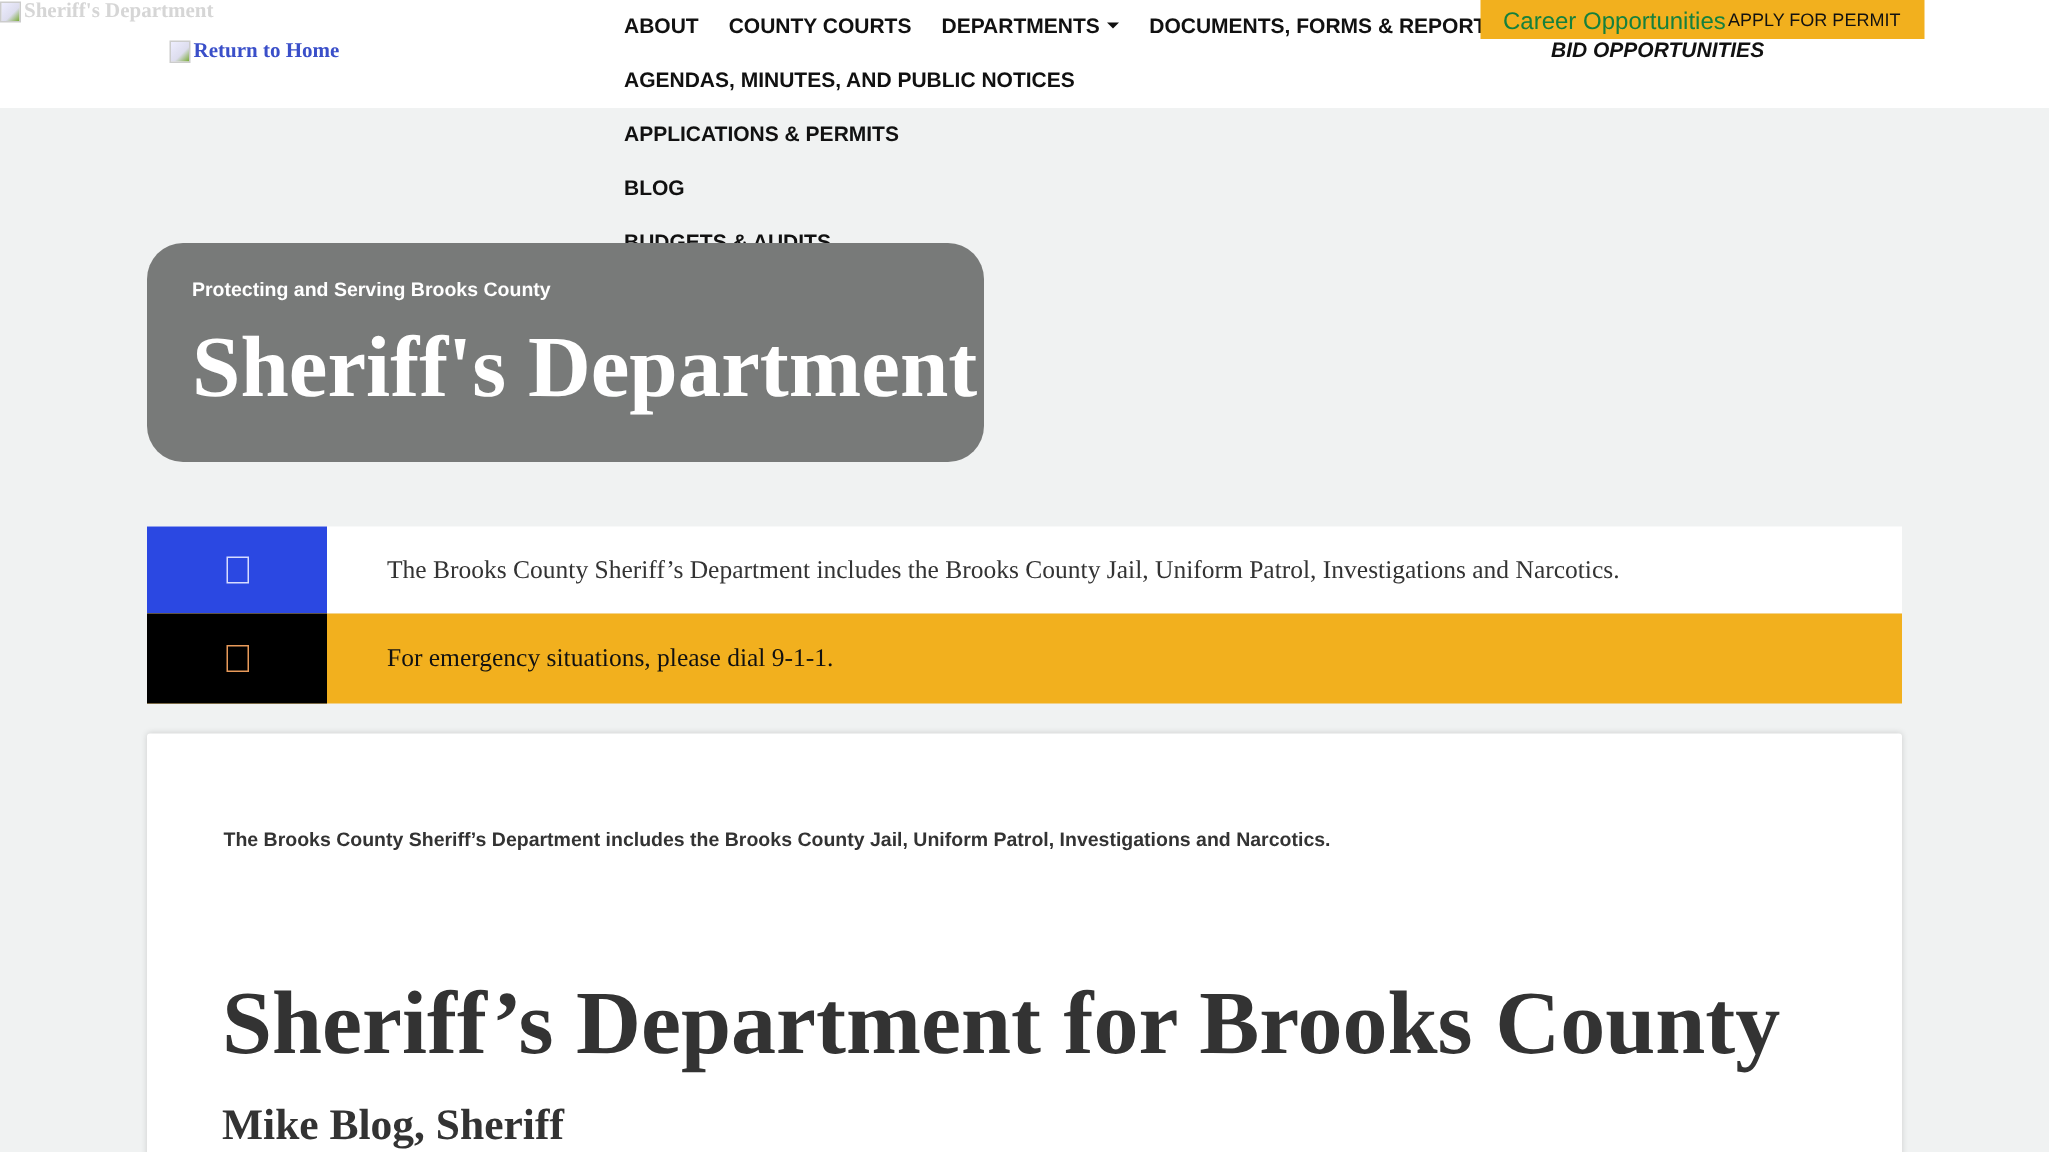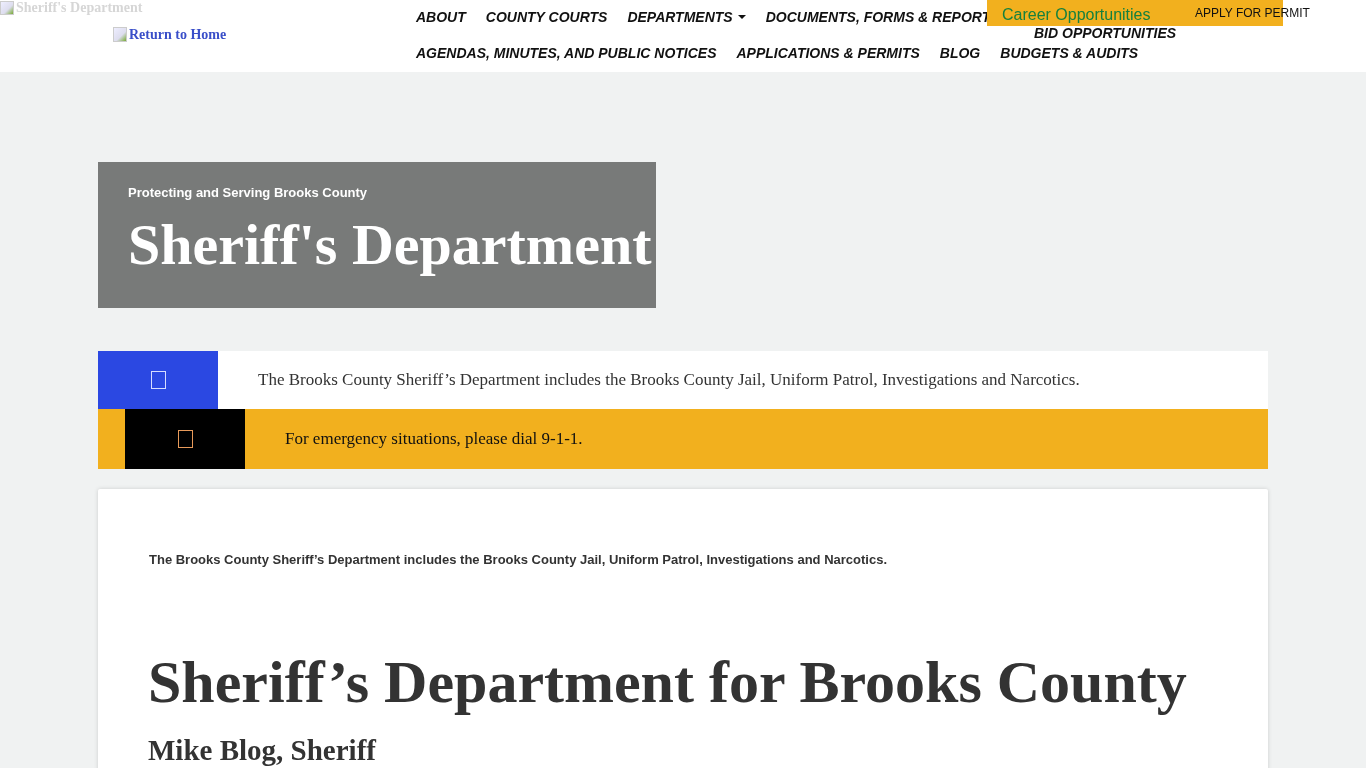--- a/index.html
+++ b/index.html
@@ -8,38 +8,38 @@
 
     
     .header { position: absolute; left: 0; top: 0; width: 1366px; height: 72px; background: #ffffff; }
     .logo-broken { position: absolute; left: 0; top: 0; font-family: "Liberation Serif", serif; font-weight: bold; font-size: 14px; color: #d6d6d6; display: flex; align-items: center; }
     .broken-img { display: inline-block; width: 14px; height: 14px; border: 1px solid #ccc; background: linear-gradient(135deg, #eef 0%, #dde 60%, #7a3 100%); margin-right: 2px; }
     .home-link { position: absolute; left: 113px; top: 27px; font-family: "Liberation Serif", serif; font-weight: bold; font-size: 14px; color: #3a4fc9; display: flex; align-items: flex-start; text-decoration: none; }
     .home-link .broken-img { width: 14px; height: 15px; }
 
     .nav-row { position: absolute; left: 416px; display: flex; gap: 20px; }
     .nav-row.r1 { top: 9px; }
-    .nav-row.r2 { top: 45px; }
-    .nav-item { font-family: "Liberation Sans", sans-serif; font-weight: bold; font-style: italic; font-size: 14px; color: #111; text-transform: uppercase; white-space: nowrap; cursor: pointer; display: flex; align-items: center; }
+    .nav-row.r2 { top: 45px; flex-direction: column; }
+    .nav-item { font-family: "Liberation Sans", sans-serif; font-weight: bold; font-size: 14px; color: #111; text-transform: uppercase; white-space: nowrap; cursor: pointer; display: flex; align-items: center; }
     .caret { display: inline-block; width: 0; height: 0; border-left: 4px solid transparent; border-right: 4px solid transparent; border-top: 4px solid #111; margin-left: 5px; }
 
     .utility-bar { position: absolute; left: 987px; top: 0; width: 296px; height: 26px; background: #f2b01e; }
     .util-career { position: absolute; left: 1002px; top: 6px; font-size: 16px; color: #15803d; white-space: nowrap; }
     .util-bid { position: absolute; left: 1034px; top: 25px; font-weight: bold; font-style: italic; font-size: 14px; color: #111; white-space: nowrap; text-align: center; }
-    .util-apply { position: absolute; left: 1152px; top: 6px; font-size: 12px; color: #111; white-space: nowrap; margin-left: 43px; }
+    .util-apply { position: absolute; left: 1152px; top: 6px; font-size: 12px; color: #111; white-space: nowrap; }
 
     
-    .hero { position: absolute; left: 98px; top: 162px; width: 558px; height: 146px; background: #787a79; }
+    .hero { position: absolute; left: 98px; top: 162px; width: 558px; height: 146px; background: #787a79; border-radius: 24px; }
     .hero-sub { position: absolute; left: 30px; top: 23px; font-family: "Liberation Sans", sans-serif; font-weight: bold; font-size: 13px; color: #ffffff; }
     .hero-title { position: absolute; left: 30px; top: 48px; font-family: "Liberation Serif", serif; font-size: 58px; color: #ffffff; white-space: nowrap; line-height: 70px; }
 
     
     .alert { position: absolute; left: 98px; width: 1170px; display: flex; }
     .alert.a1 { top: 351px; height: 58px; background: #ffffff; }
-    .alert.a2 { top: 409px; height: 60px; background: #f2b01e; padding-left: 27px; }
+    .alert.a2 { top: 409px; height: 60px; background: #f2b01e; }
     .alert-icon-box { width: 120px; height: 100%; display: flex; align-items: center; justify-content: center; }
     .a1 .alert-icon-box { background: #2b48e2; }
     .a2 .alert-icon-box { background: #000000; }
     .glyph { width: 15px; height: 18px; border: 1px solid; }
     .a1 .glyph { border-color: #d7dcff; }
     .a2 .glyph { border-color: #e89a5a; }
     .alert-text { padding-left: 40px; display: flex; align-items: center; font-family: "Liberation Serif", serif; font-size: 17px; color: #333; }
     .a2 .alert-text { color: #111; }
 
     

